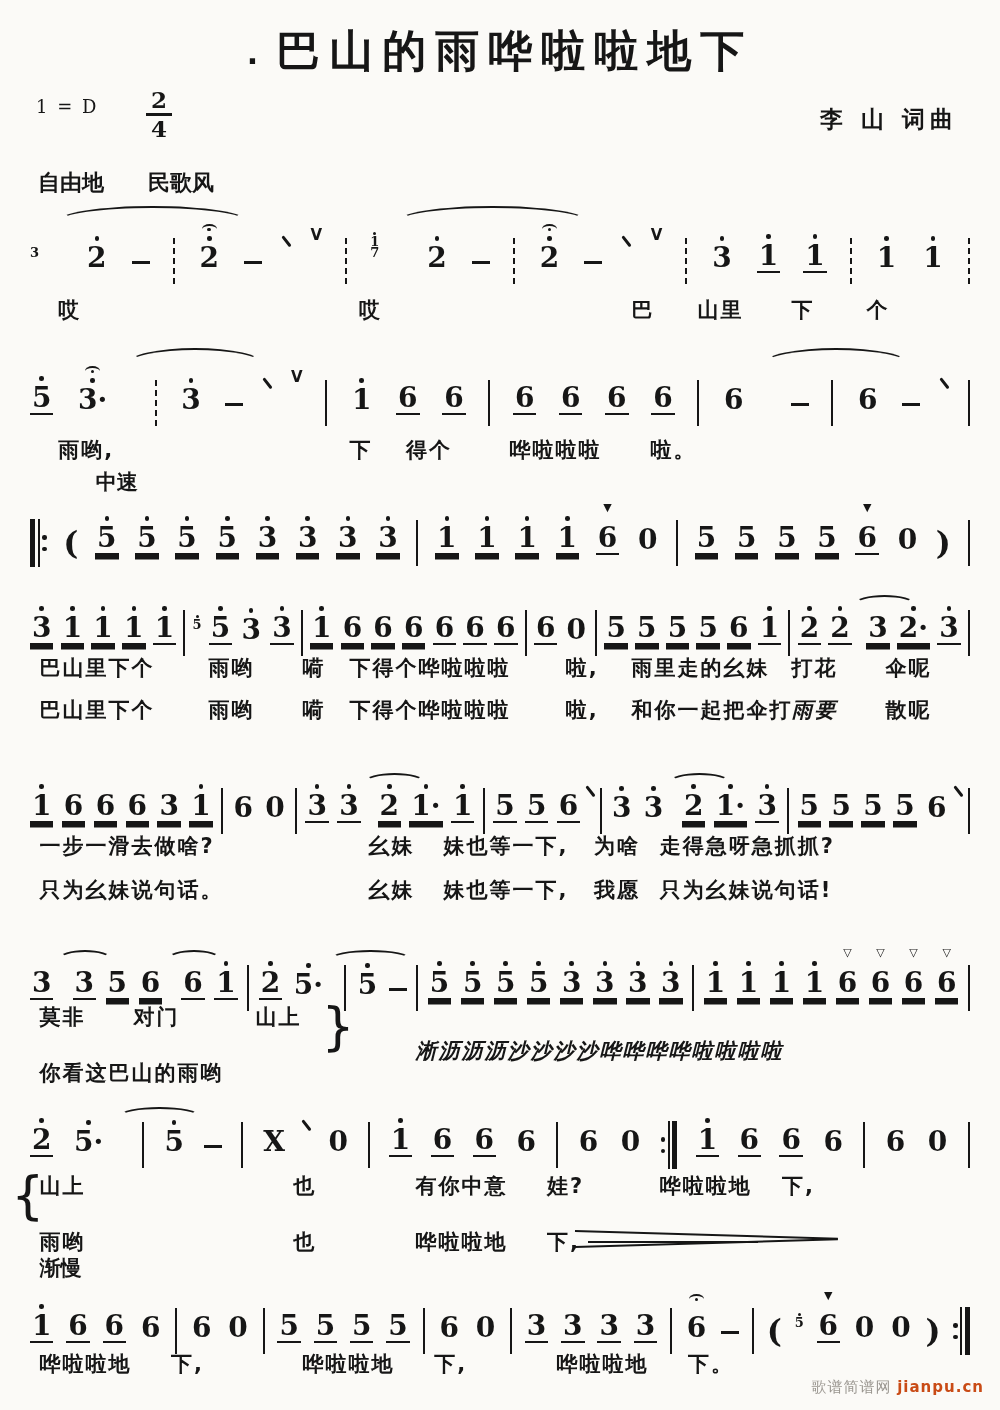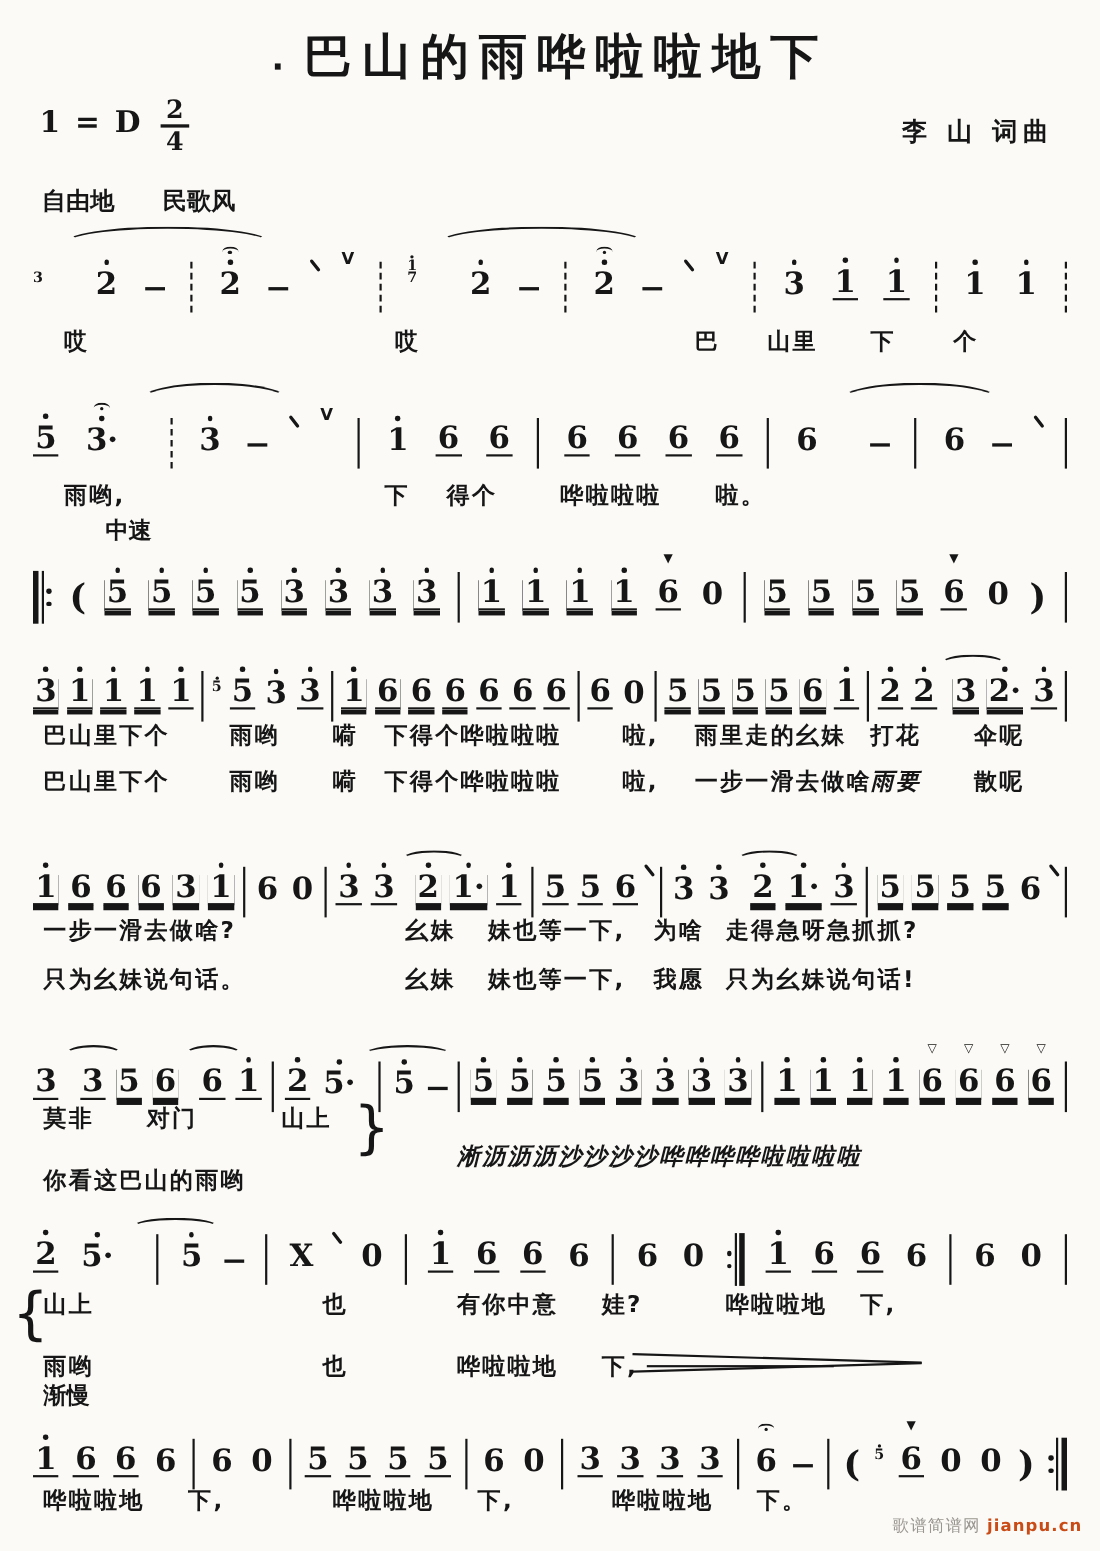--- a/index.html
+++ b/index.html
@@ -6,21 +6,21 @@
   body{width:1000px;height:1410px;position:relative;background:#fbfaf7;color:#161616;
        font-family:"DejaVu Sans","Liberation Sans",sans-serif;overflow:hidden}
   #sheet{position:absolute;inset:0}
   
   .title-row{position:absolute;top:22px;left:0;width:100%;text-align:center;white-space:nowrap}
   .title-dot{font-size:30px;font-weight:bold;vertical-align:middle;margin-right:18px}
   .title{display:inline;font-size:44px;font-weight:bold;letter-spacing:9px;
          font-family:"DejaVu Serif","Liberation Serif",serif}
   .keysig{position:absolute;top:96px;left:36px;display:flex;align-items:center;gap:8px;
           font-family:"DejaVu Serif","Liberation Serif",serif}
-  .key-main{font-size:27px;font-weight:bold;letter-spacing:2px}
+  .key-main{font-size:18px;font-weight:normal;letter-spacing:2px}
   .timesig{position:absolute;top:88px;left:146px;text-align:center;width:26px;
            font-family:"DejaVu Serif","Liberation Serif",serif;font-weight:bold;font-size:23px;line-height:1.05}
   .ts-bar{height:3px;background:#161616;margin:1px 0}
   .composer{position:absolute;top:104px;right:42px;font-size:23px;font-weight:bold;letter-spacing:5px}
   .expression{position:absolute;top:168px;left:38px;font-size:22px;font-weight:bold;display:flex;gap:44px}
   
   .system{position:absolute;left:30px;right:30px}
   .notes-row{display:flex;justify-content:space-between;align-items:flex-end}
   .tok{position:relative;flex:0 0 auto}
   .note{display:flex;flex-direction:column;align-items:center}
@@ -690,21 +690,21 @@
         <div class="lyr" style="left: 34%; top: 64px;">下得个哗啦啦啦</div>
         <div class="lyr" style="left: 57%; top: 64px;">啦,</div>
         <div class="lyr" style="left: 64%; top: 64px;">雨里走的幺妹</div>
         <div class="lyr" style="left: 81%; top: 64px;">打花</div>
         <div class="lyr" style="left: 91%; top: 64px;">伞呢</div>
         <div class="lyr" style="left: 1%; top: 106px;">巴山里下个</div>
         <div class="lyr" style="left: 19%; top: 106px;">雨哟</div>
         <div class="lyr" style="left: 29%; top: 106px;">嗬</div>
         <div class="lyr" style="left: 34%; top: 106px;">下得个哗啦啦啦</div>
         <div class="lyr" style="left: 57%; top: 106px;">啦,</div>
-        <div class="lyr" style="left: 64%; top: 106px;">一步一滑去做啥</div>
+        <div class="lyr" style="left: 64%; top: 106px;">和你一起把伞打</div>
         <div class="lyr" style="left: 81%; top: 106px; font-style: italic;">雨要</div>
         <div class="lyr" style="left: 91%; top: 106px;">散呢</div>
       </div>
       <div class="system" style="top: 768px;">
         <div class="notes-row">
           <div class="tok note">
             <div class="m"></div>
             <div class="od">
               <div class="dot"></div>
             </div>

